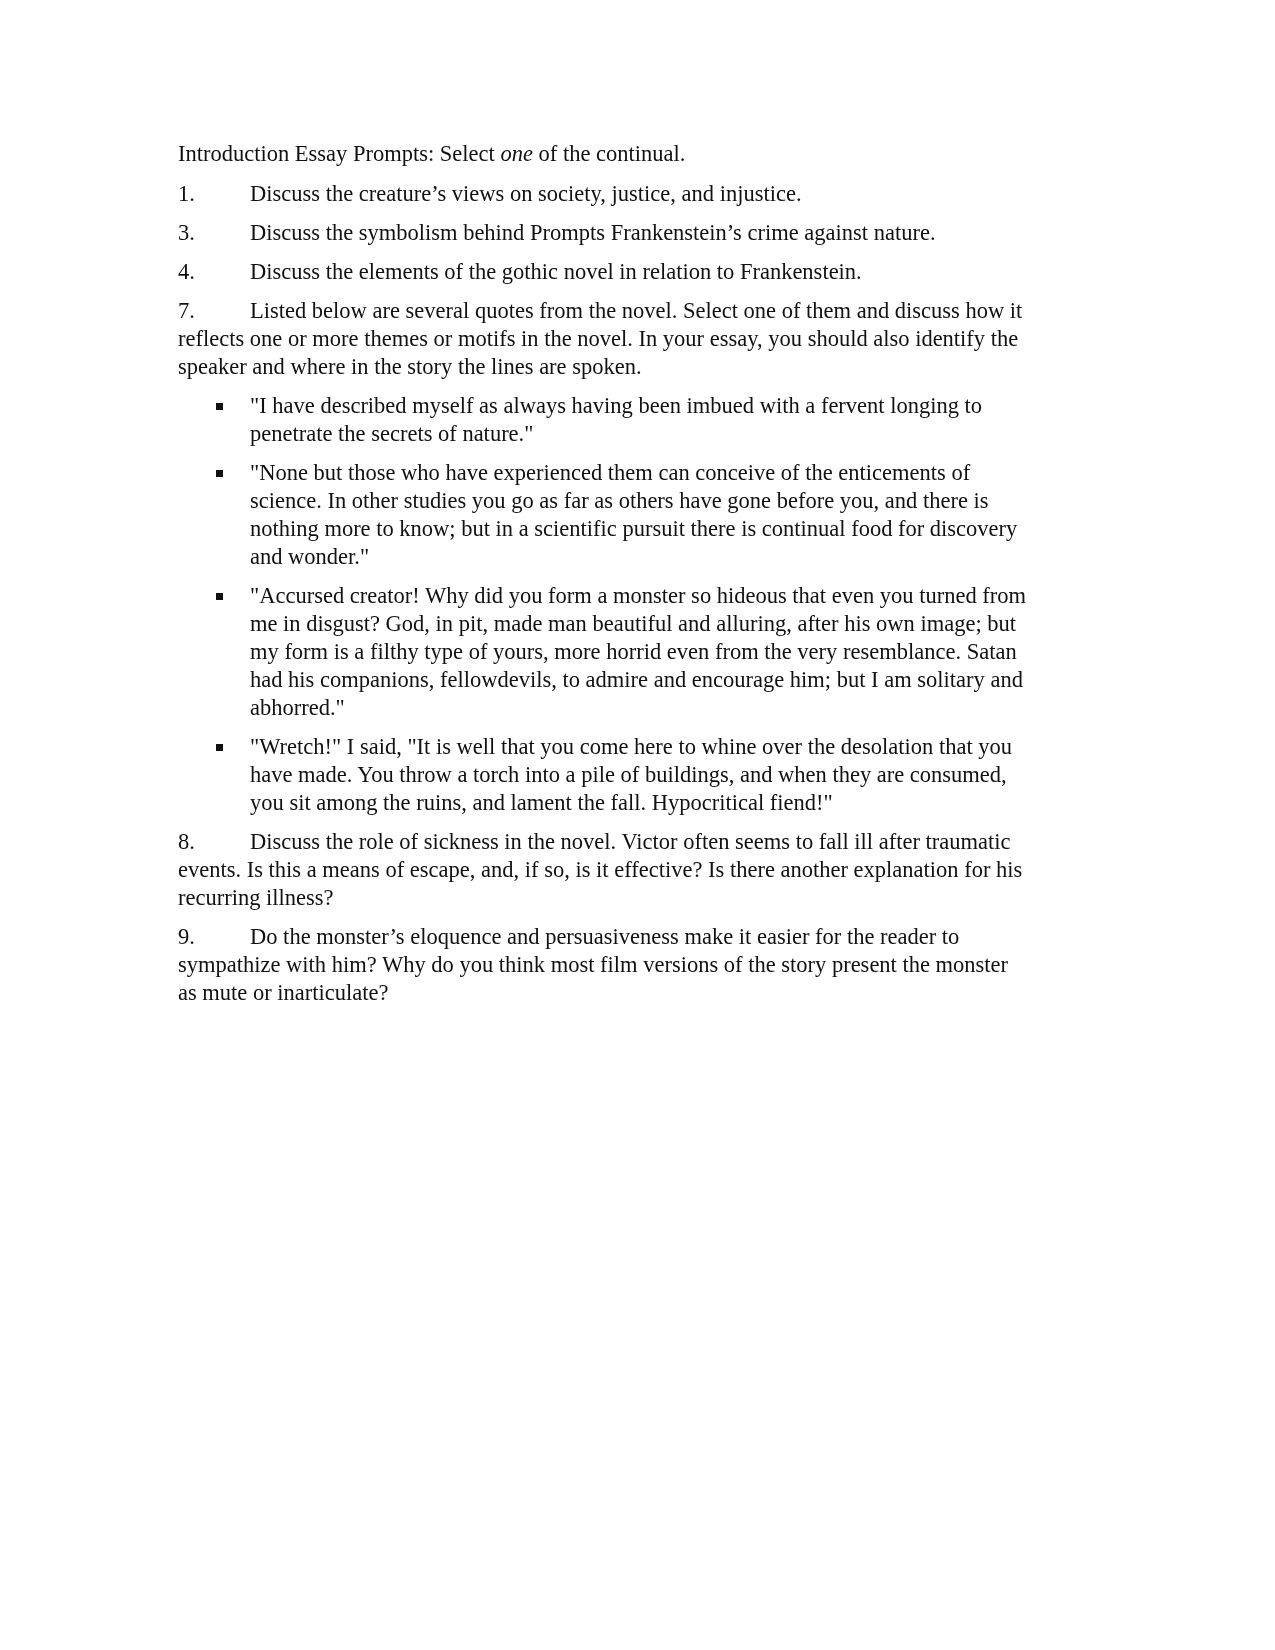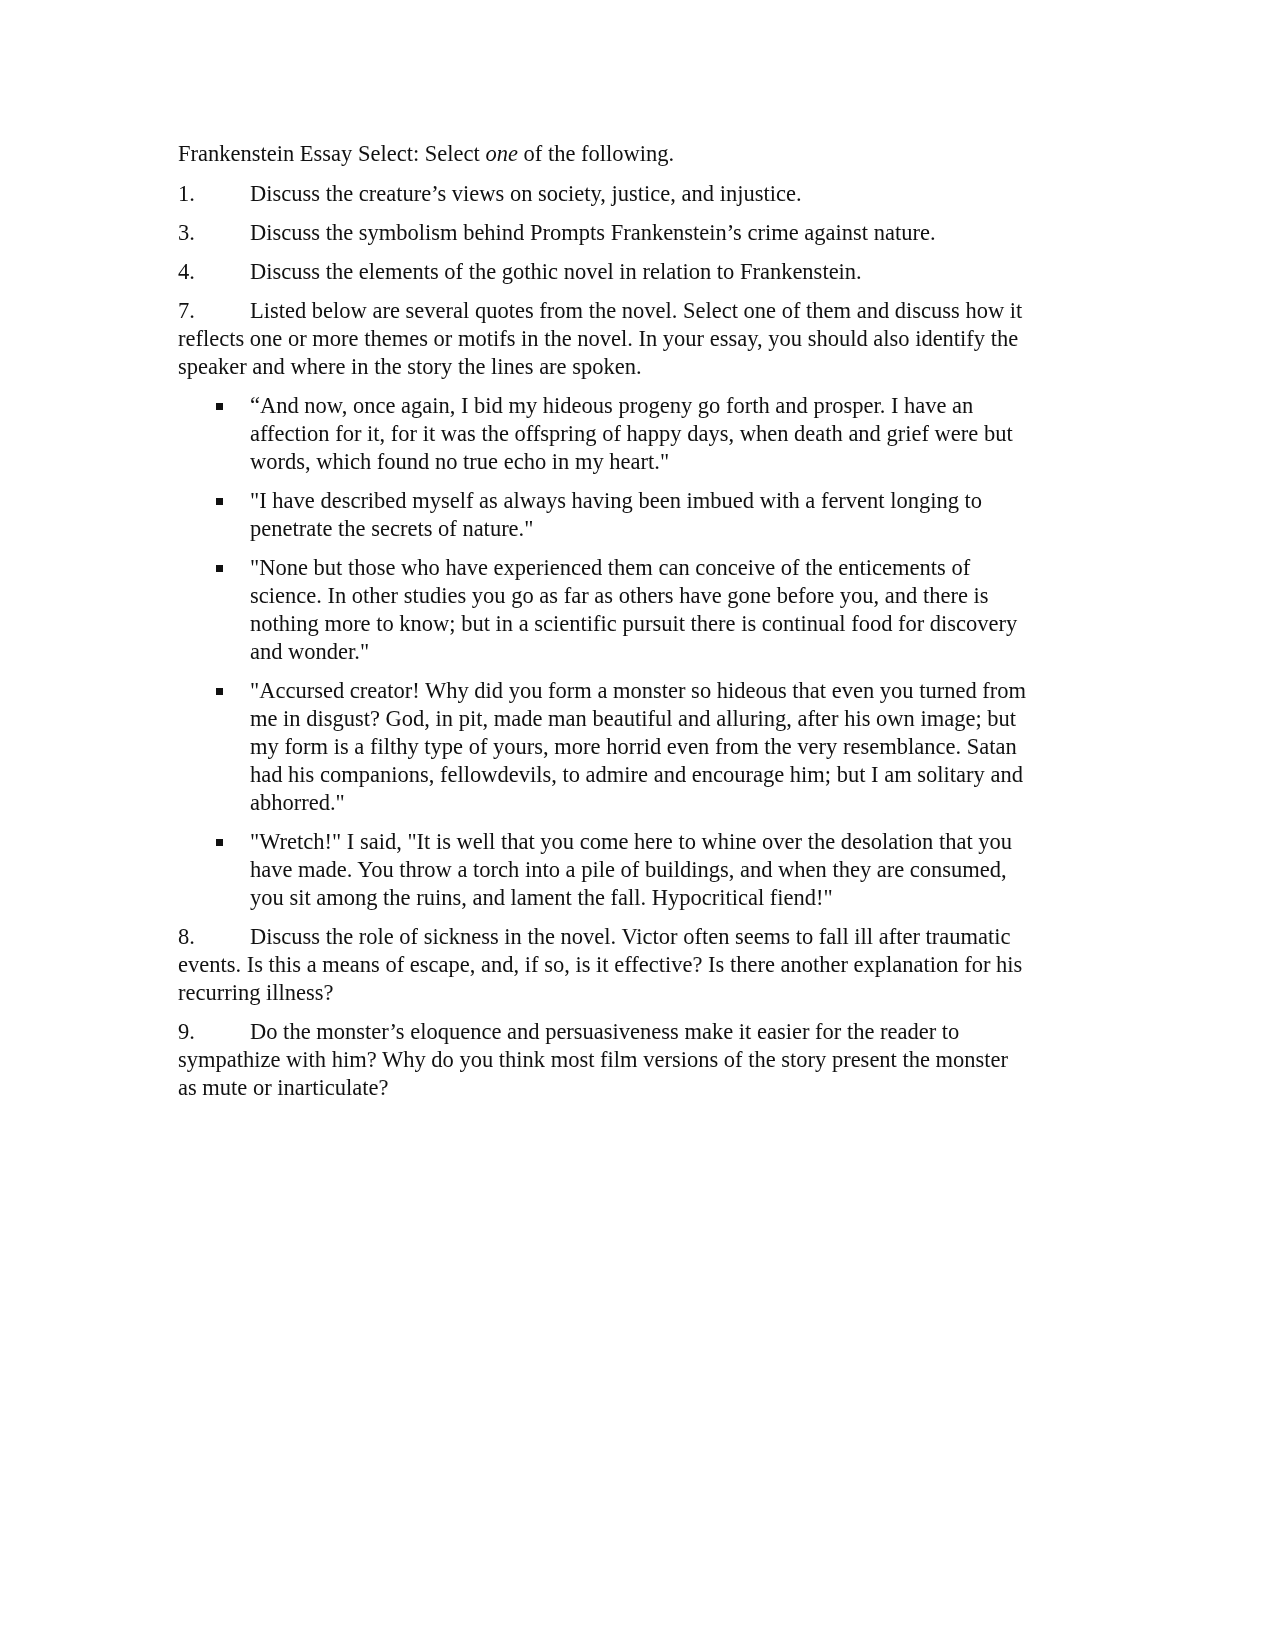--- a/index.html
+++ b/index.html
@@ -12,30 +12,30 @@
   .q.simple { white-space: nowrap; }
   .bullets { list-style: none; margin: 0 0 11px 0; padding: 0; }
   .bullets li { position: relative; padding-left: 72px; margin-bottom: 11px; }
   .bullets li .bullet { position: absolute; left: 38px; top: 11px; width: 7px; height: 7px; background: #111; }
 </style>
 </head>
 <body>
 
 <div class="page">
   <p class="title">
-    <span>Frankenstein Essay Select: Select </span><em>one</em><span> of the following.</span>
+    <span>Introduction Essay Prompts: Select </span><em>one</em><span> of the continual.</span>
   </p>
 
   <p class="q simple"><span class="num">1.</span><span>Discuss the creature’s views on society, justice, and injustice.</span></p>
   <p class="q simple"><span class="num">3.</span><span>Discuss the symbolism behind Prompts Frankenstein’s crime against nature.</span></p>
   <p class="q simple"><span class="num">4.</span><span>Discuss the elements of the gothic novel in relation to Frankenstein.</span></p>
   <p class="q"><span class="num">7.</span><span>Listed below are several quotes from the novel. Select one of them and discuss how it reflects one or more themes or motifs in the novel. In your essay, you should also identify the speaker and where in the story the lines are spoken.</span></p>
 
   <ul class="bullets">
-    <li><span class="bullet"></span><span>“And now, once again, I bid my hideous progeny go forth and prosper. I have an affection for it, for it was the offspring of happy days, when death and grief were but words, which found no true echo in my heart."</span></li>
+    <li><span class="bullet"></span></li>
     <li><span class="bullet"></span><span>"I have described myself as always having been imbued with a fervent longing to penetrate the secrets of nature."</span></li>
     <li><span class="bullet"></span><span>"None but those who have experienced them can conceive of the enticements of science. In other studies you go as far as others have gone before you, and there is nothing more to know; but in a scientific pursuit there is continual food for discovery and wonder."</span></li>
     <li><span class="bullet"></span><span>"Accursed creator! Why did you form a monster so hideous that even you turned from me in disgust? God, in pit, made man beautiful and alluring, after his own image; but my form is a filthy type of yours, more horrid even from the very resemblance. Satan had his companions, fellowdevils, to admire and encourage him; but I am solitary and abhorred."</span></li>
     <li><span class="bullet"></span><span>"Wretch!" I said, "It is well that you come here to whine over the desolation that you have made. You throw a torch into a pile of buildings, and when they are consumed, you sit among the ruins, and lament the fall. Hypocritical fiend!"</span></li>
   </ul>
 
   <p class="q"><span class="num">8.</span><span>Discuss the role of sickness in the novel. Victor often seems to fall ill after traumatic events. Is this a means of escape, and, if so, is it effective? Is there another explanation for his recurring illness?</span></p>
   <p class="q"><span class="num">9.</span><span>Do the monster’s eloquence and persuasiveness make it easier for the reader to sympathize with him? Why do you think most film versions of the story present the monster as mute or inarticulate?</span></p>
 </div>
 

